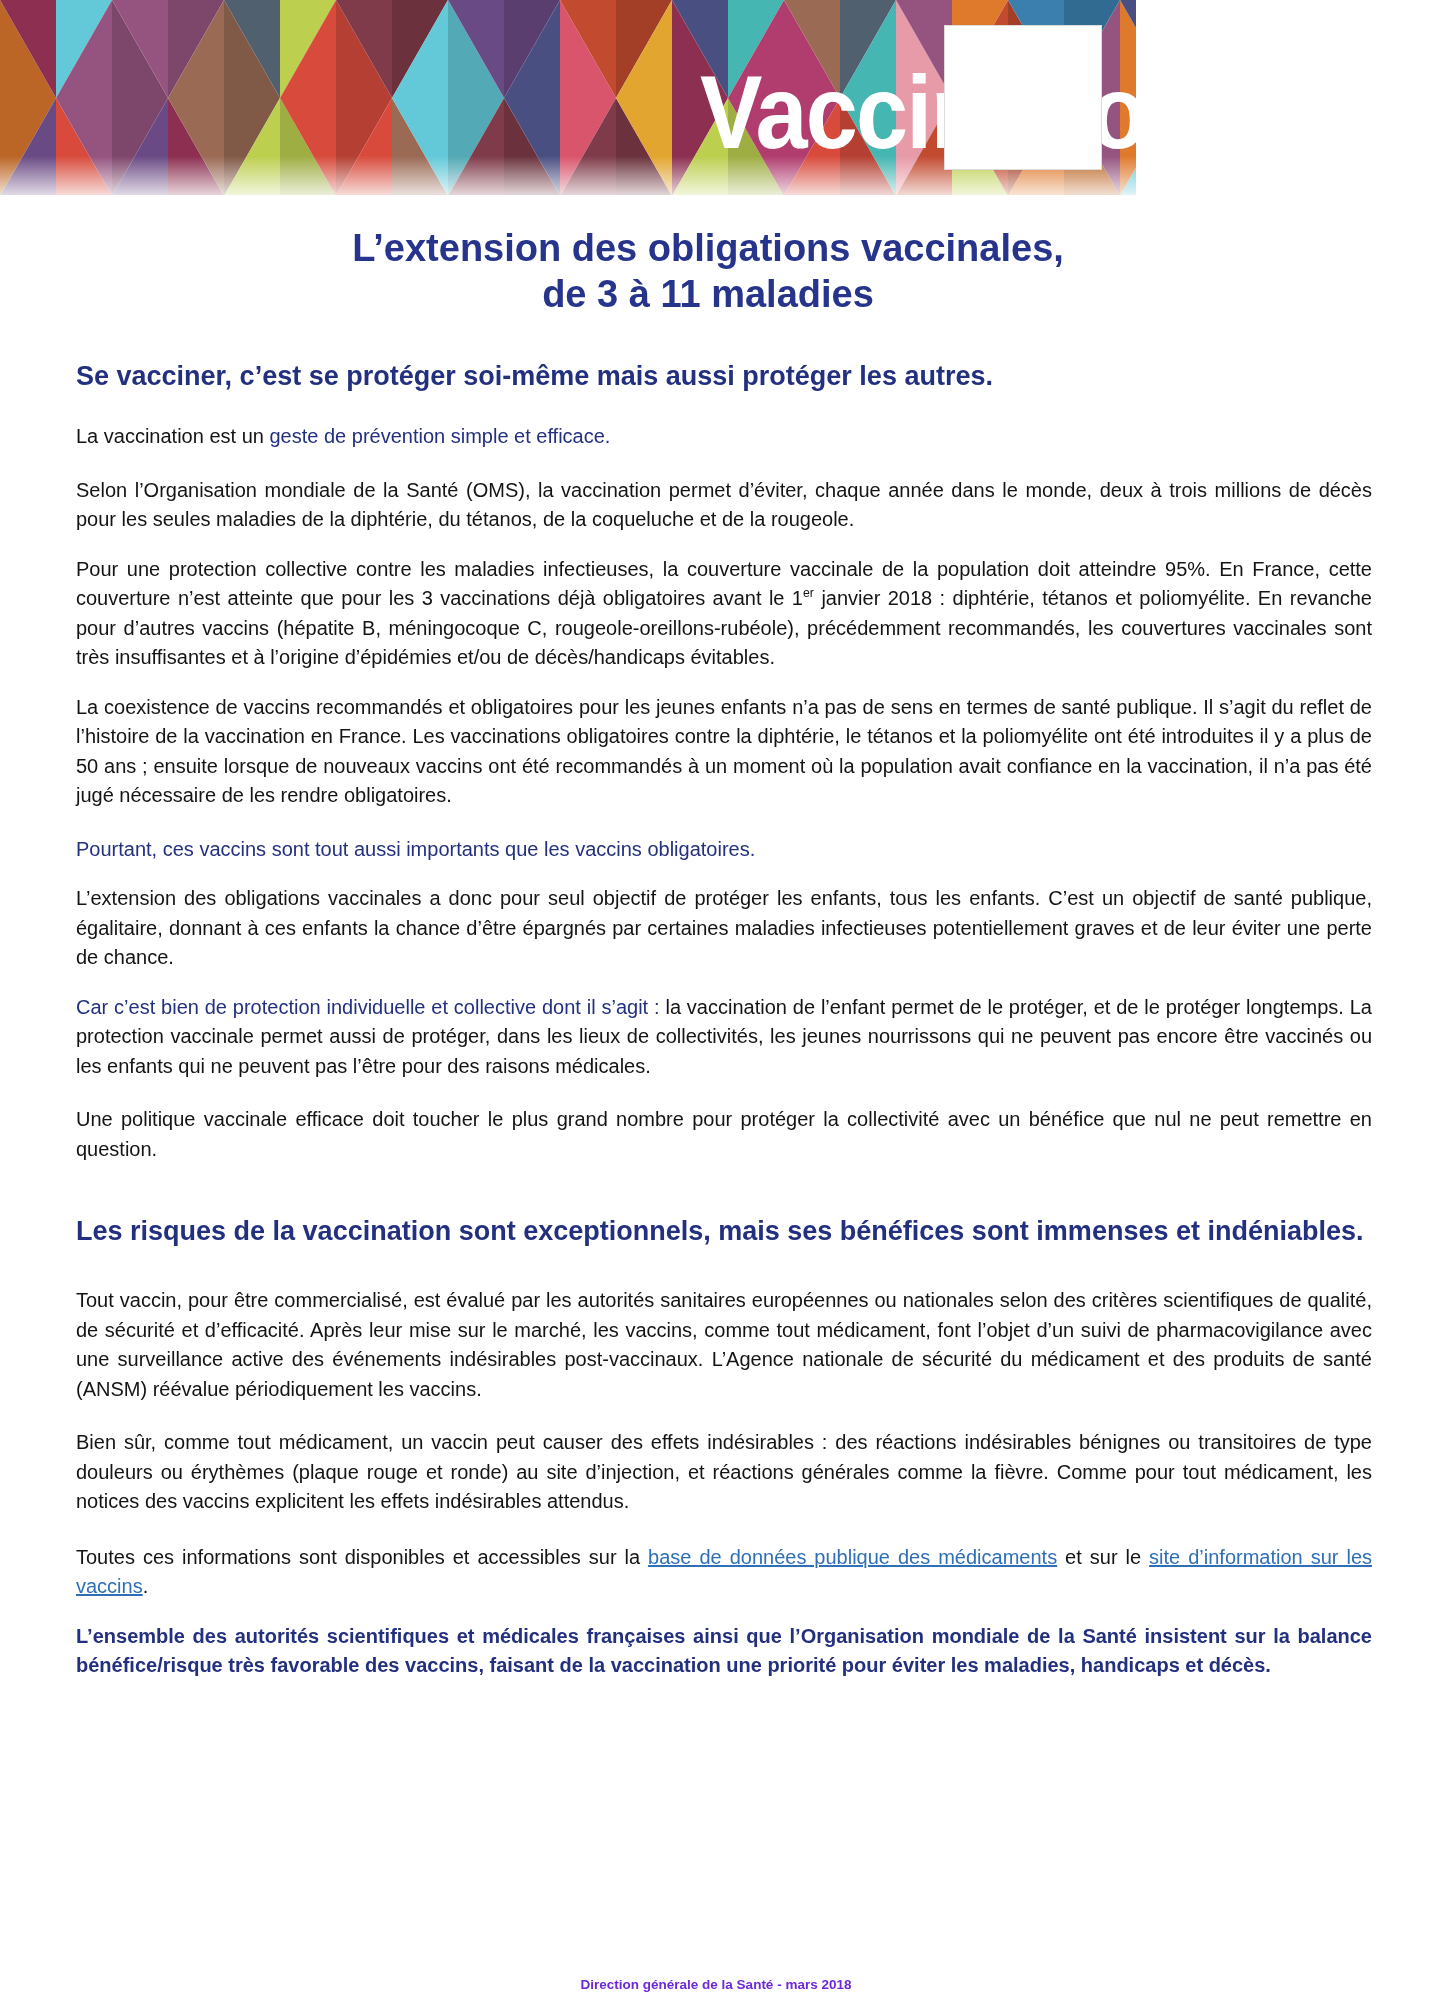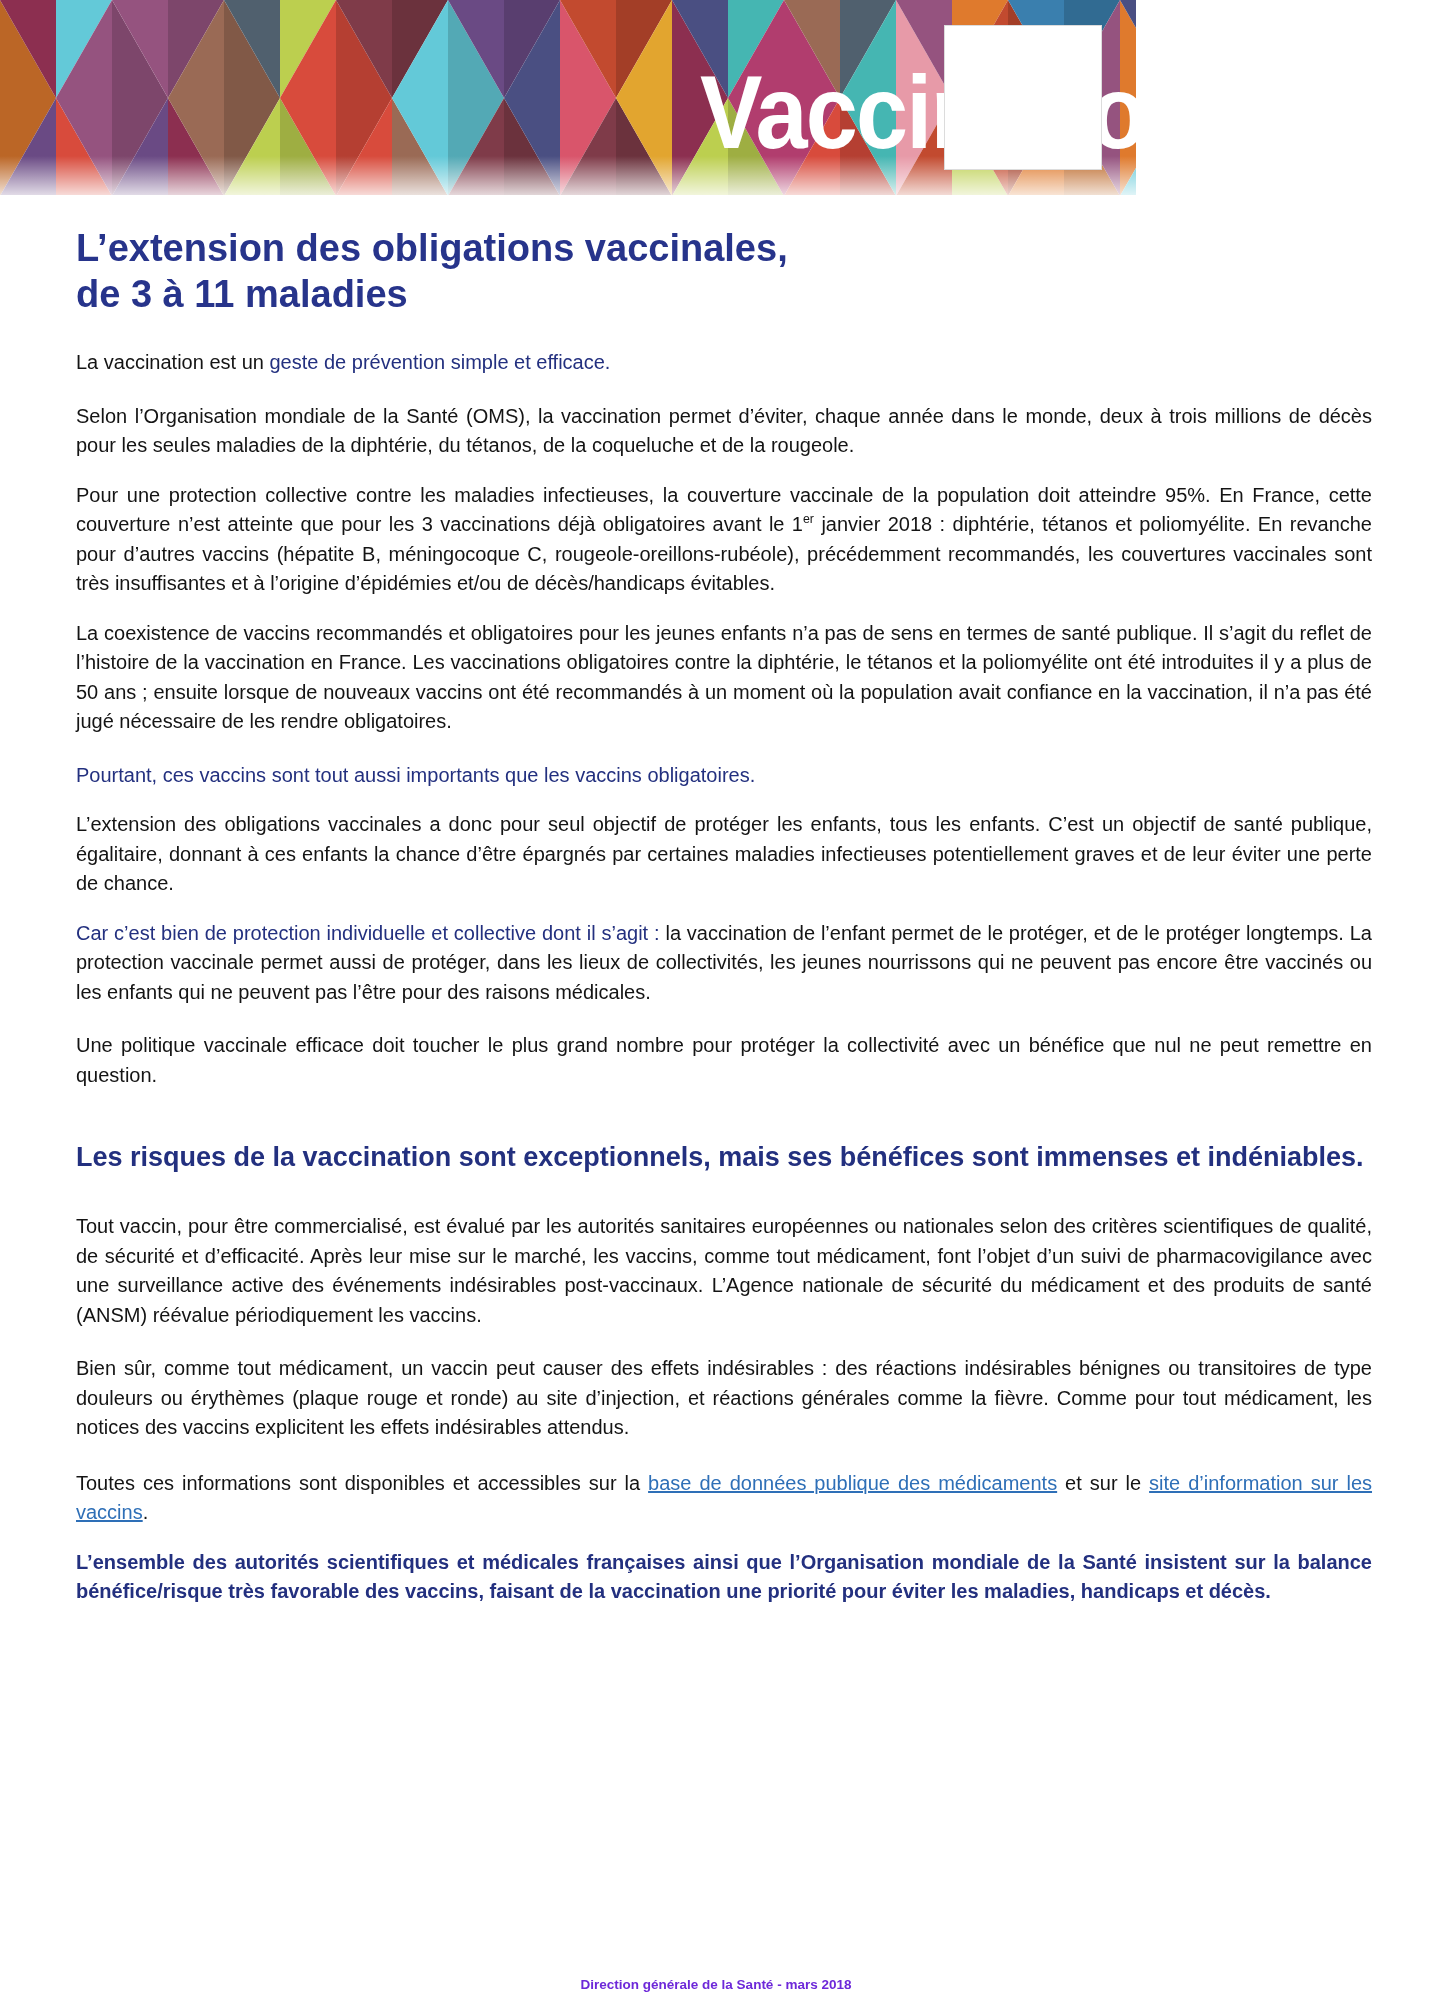--- a/index.html
+++ b/index.html
@@ -26,21 +26,21 @@
   .gov-card{
     position:absolute;top:25px;right:34px;width:158px;height:145px;
     background:#ffffff;border:1px solid #dcdcdc;box-sizing:border-box;
     text-align:center;font-family:"Liberation Serif","DejaVu Serif",serif;
   }
   .gov-flag{margin:10px auto 2px auto;display:block;}
   
   .content{padding:0 60px 0 76px;}
   .doc-title{
     margin:30px 32px 0 0;
-    text-align:left;
+    text-align:center;
     font-size:38px;line-height:46px;font-weight:700;
     color:var(--title,#27348b);
   }
   p{margin:20px 0 0 0;font-size:20px;line-height:29.5px;text-align:justify;}
   .h1{margin-top:44px;font-weight:700;color:var(--navy,#23307f);font-size:27px;line-height:30px;text-align:left;}
   .h2{margin-top:52px;margin-bottom:40px;font-weight:700;color:var(--navy,#23307f);font-size:27px;line-height:30px;}
   .mt24{margin-top:24px;}
   .mt26{margin-top:26px;}
   .mt31{margin-top:31px;}
   .navy{color:var(--navy,#23307f);}
@@ -165,20 +165,21 @@
     </div>
   </div>
 
   <div class="content">
 
     <div class="doc-title">
       <div>L’extension des obligations vaccinales,</div>
       <div>de 3 à 11 maladies</div>
     </div>
 
+    <p class="h1">Se vacciner, c’est se protéger soi-même mais aussi protéger les autres.</p>
 
     <p class="mt31"><span>La vaccination est un </span><span class="navy">geste de prévention simple et efficace.</span></p>
 
     <p class="mt24">Selon l’Organisation mondiale de la Santé (OMS), la vaccination permet d’éviter, chaque année dans le monde, deux à trois millions de décès pour les seules maladies de la diphtérie, du tétanos, de la coqueluche et de la rougeole.</p>
 
     <p><span>Pour une protection collective contre les maladies infectieuses, la couverture vaccinale de la population doit atteindre 95%. En France, cette couverture n’est atteinte que pour les 3 vaccinations déjà obligatoires avant le 1</span><sup>er</sup><span> janvier 2018 : diphtérie, tétanos et poliomyélite. En revanche pour d’autres vaccins (hépatite B, méningocoque C, rougeole-oreillons-rubéole), précédemment recommandés, les couvertures vaccinales sont très insuffisantes et à l’origine d’épidémies et/ou de décès/handicaps évitables.</span></p>
 
     <p>La coexistence de vaccins recommandés et obligatoires pour les jeunes enfants n’a pas de sens en termes de santé publique. Il s’agit du reflet de l’histoire de la vaccination en France. Les vaccinations obligatoires contre la diphtérie, le tétanos et la poliomyélite ont été introduites il y a plus de 50 ans ; ensuite lorsque de nouveaux vaccins ont été recommandés à un moment où la population avait confiance en la vaccination, il n’a pas été jugé nécessaire de les rendre obligatoires.</p>
 
     <p class="navy mt24">Pourtant, ces vaccins sont tout aussi importants que les vaccins obligatoires.</p>

